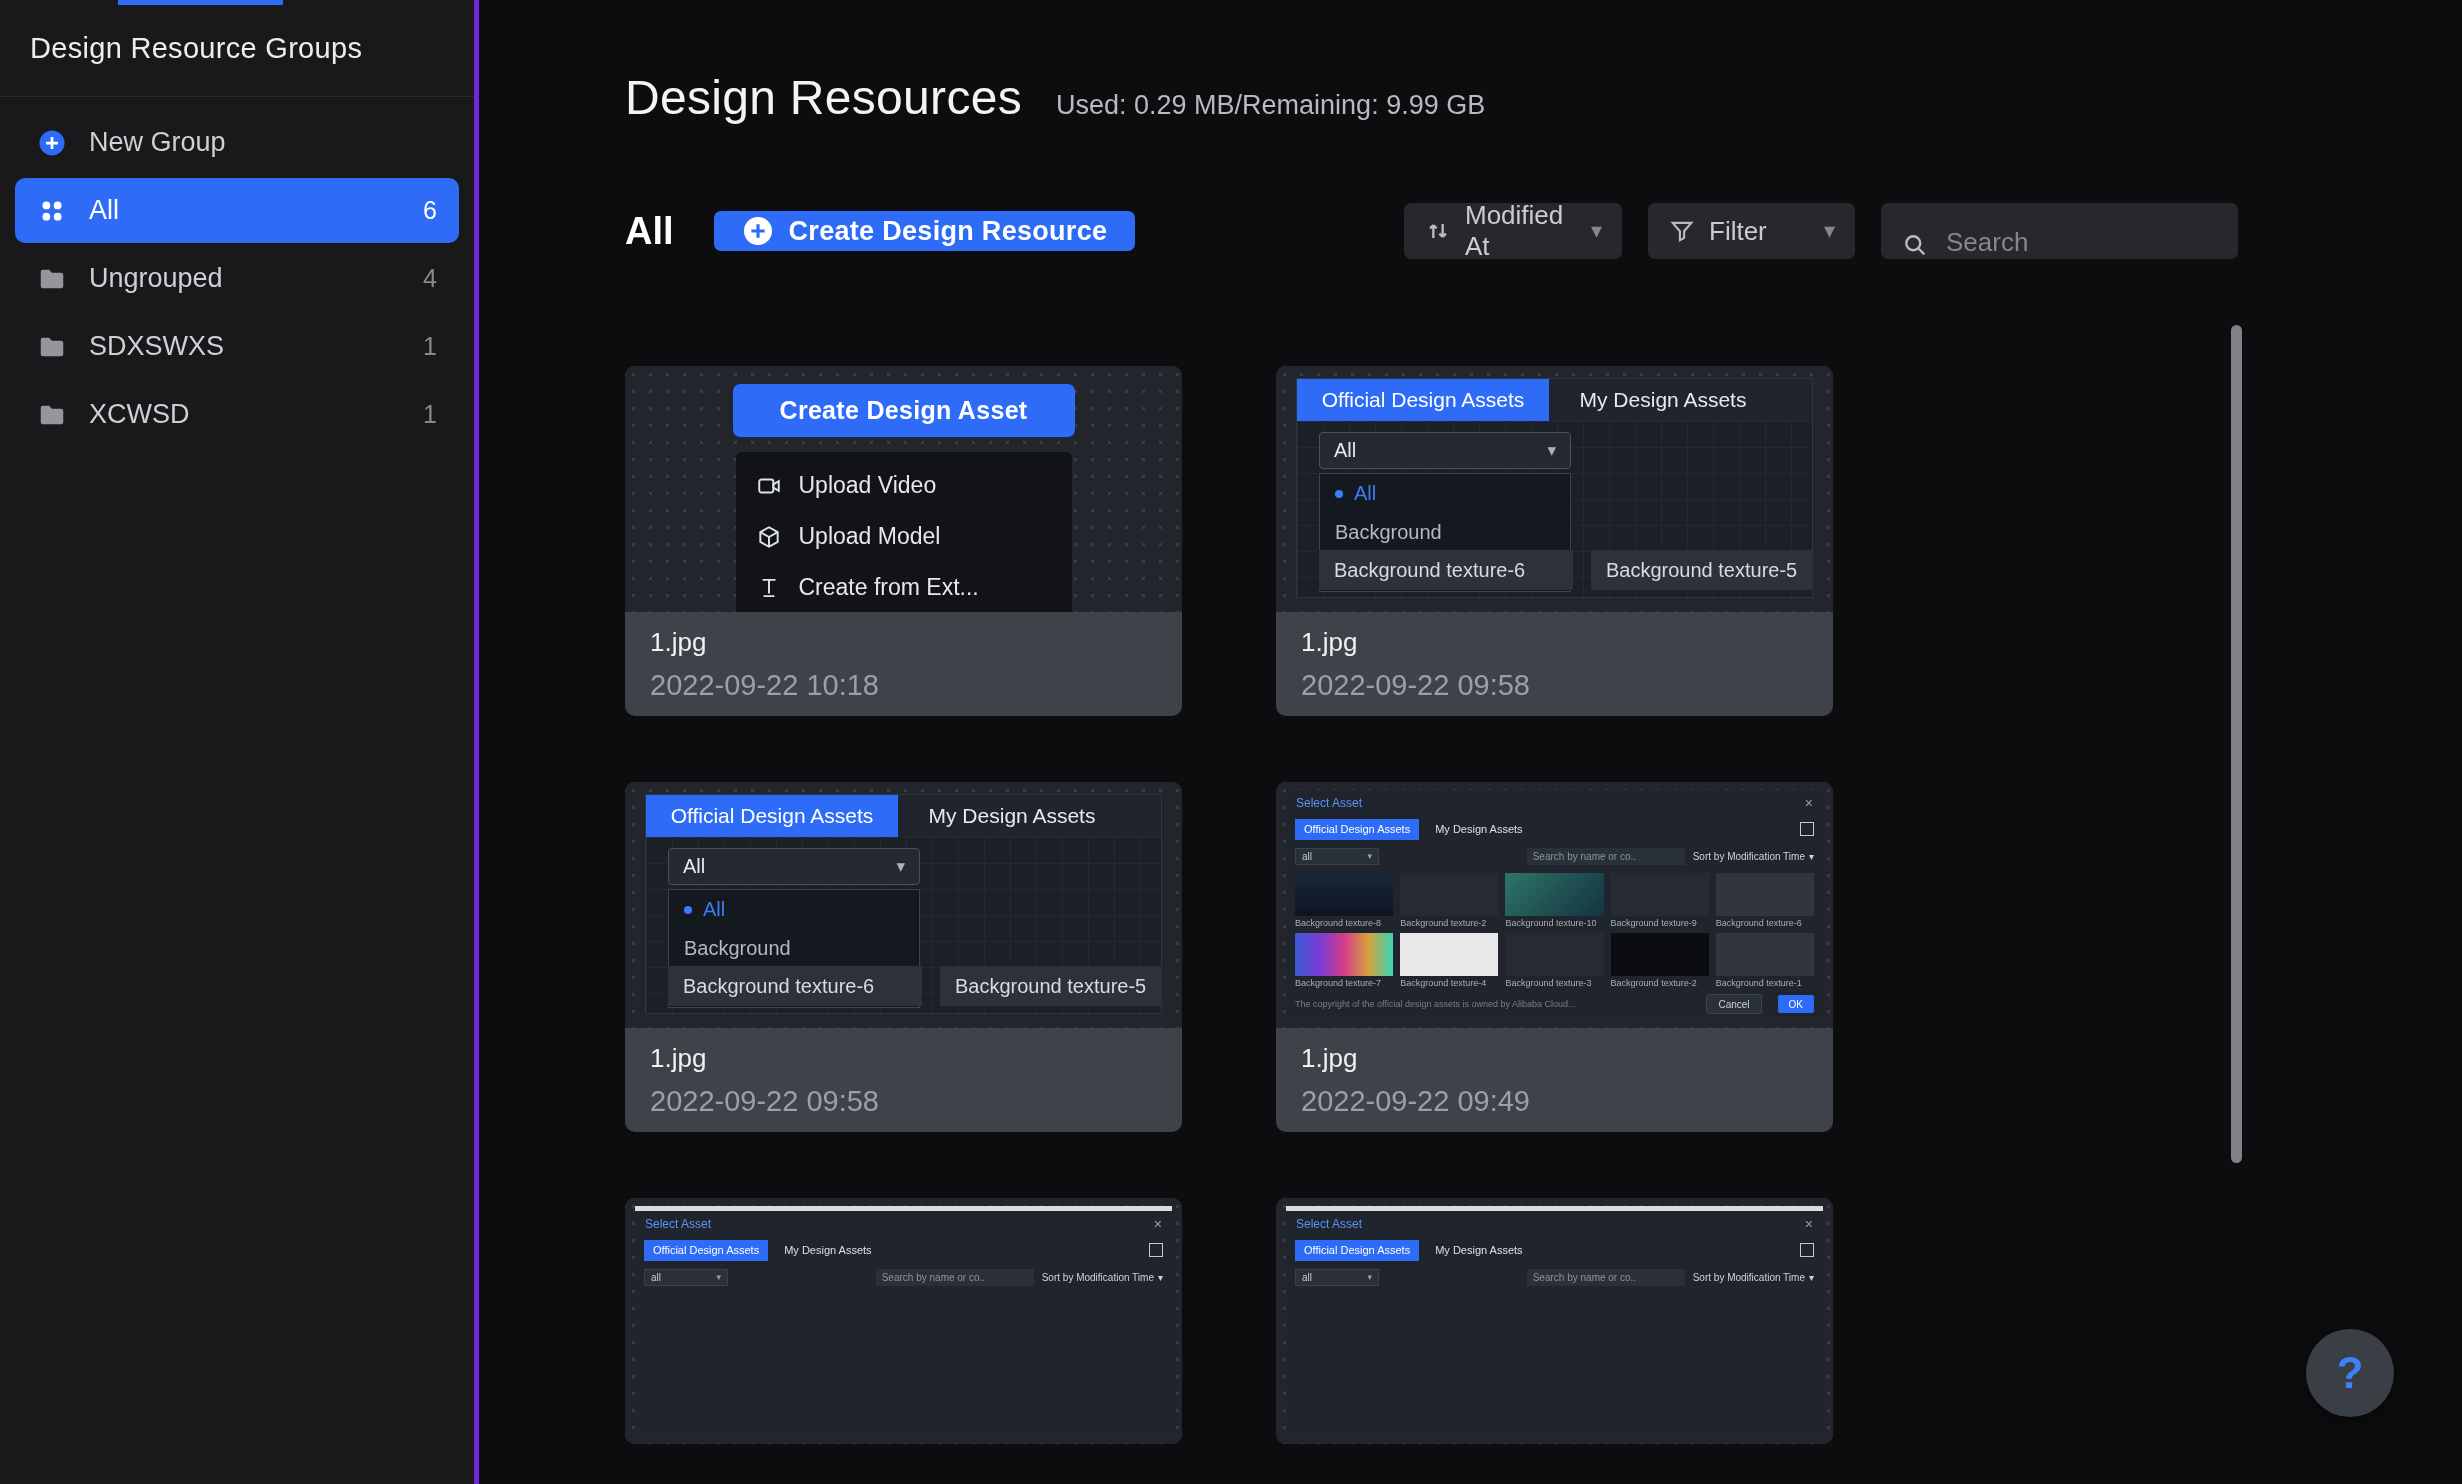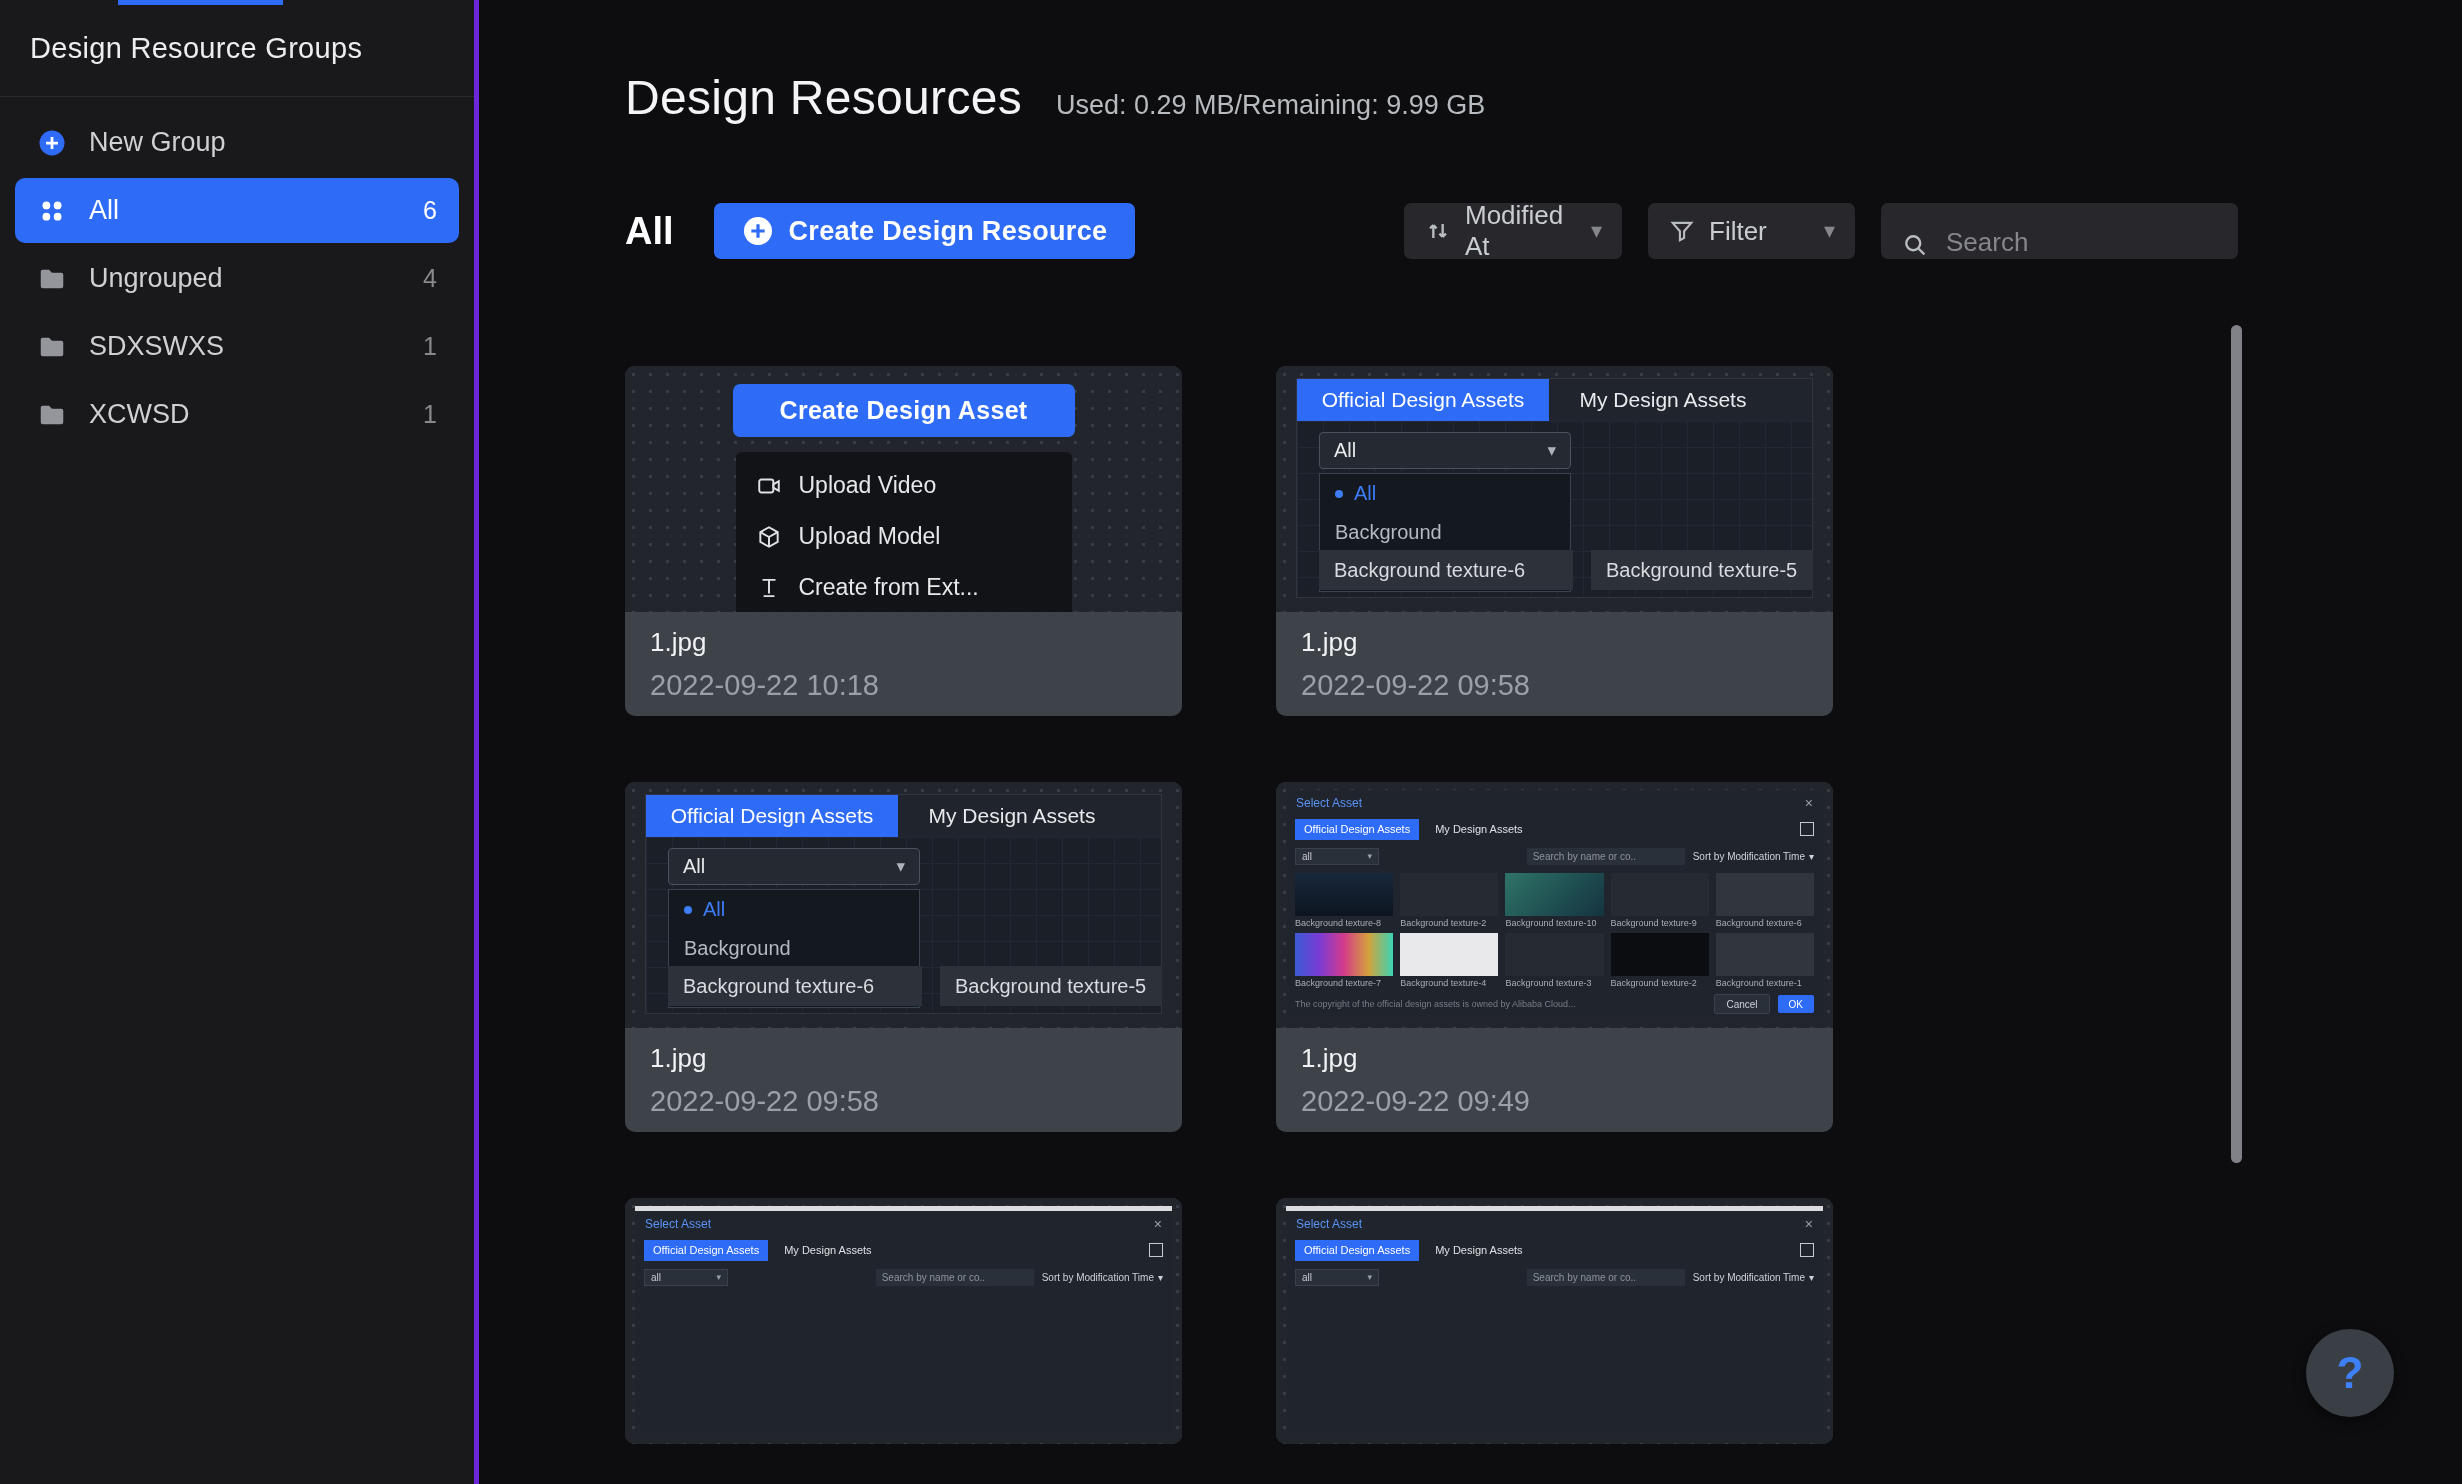--- a/index.html
+++ b/index.html
@@ -20,21 +20,21 @@
   .sb-icon{width:30px;height:30px;display:flex;align-items:center;justify-content:center;flex:0 0 30px;}
   .sb-icon svg{width:30px;height:30px;}
   .dim{color:#95969b;}
   
   .main-header{position:absolute;left:625px;top:70px;display:flex;align-items:baseline;}
   .h-title{font-size:48px;font-weight:500;color:#f4f4f6;letter-spacing:.3px;}
   .h-usage{font-size:27px;color:#b7babe;margin-left:34px;}
   
   .toolbar{position:absolute;left:625px;top:203px;width:1613px;display:flex;align-items:center;}
   .t-all{font-size:38px;font-weight:700;color:#ffffff;}
-  .btn-create{margin-left:40px;height:56px;padding:0 28px;background:#2e6bf6;border-radius:7px;display:flex;align-items:center;gap:15px;color:#fff;font-size:27px;font-weight:700;cursor:pointer;letter-spacing:.3px;}
+  .btn-create{margin-left:40px;height:40px;padding:0 28px;background:#2e6bf6;border-radius:7px;display:flex;align-items:center;gap:15px;color:#fff;font-size:27px;font-weight:700;cursor:pointer;letter-spacing:.3px;}
   .badge-plus{width:32px;height:32px;display:flex;}
   .spacer{flex:1;}
   .drop{height:56px;background:#28282c;border-radius:7px;display:flex;align-items:center;padding:0 20px;gap:13px;color:#c9ccd0;font-size:26px;box-sizing:border-box;cursor:pointer;}
   .drop.sort{width:218px;}
   .drop.filter{width:207px;margin-left:26px;}
   .dd-icon{width:28px;height:28px;display:flex;color:#b9bcc1;}
   .dd-icon svg{width:28px;height:28px;}
   .chev{color:#85878c;font-size:22px;margin-left:auto;}
   .searchbox{margin-left:26px;width:357px;height:56px;background:#28282c;border-radius:7px;display:flex;align-items:flex-end;padding:0 20px;gap:15px;box-sizing:border-box;}
   .searchbox input{background:transparent;border:0;outline:0;color:#cfd2d6;font-size:26px;width:100%;font-family:"Liberation Sans",sans-serif;}
@@ -86,21 +86,21 @@
   .gc-thumbx{flex:1;background:#262b33;min-height:34px;}
   .v-sky{background:linear-gradient(180deg,#18283c,#0d1420);}
   .v-teal{background:linear-gradient(135deg,#2e7468,#143340);}
   .v-gray{background:#31363e;}
   .v-rain{background:linear-gradient(90deg,#3b5bd4,#7a3bd4,#d43b8a,#d4a23b,#3bd4b4);}
   .v-light{background:#e9e9eb;}
   .v-black{background:#0c0d10;}
   .gc-label{font-size:9px;color:#a9aeb6;margin-top:2px;white-space:nowrap;overflow:hidden;text-overflow:ellipsis;}
   .gc-foot{height:28px;display:flex;align-items:center;padding:0 9px;gap:8px;flex:0 0 28px;}
   .gc-note{font-size:9px;color:#787d86;flex:1;white-space:nowrap;overflow:hidden;}
-  .gc-btn{height:18px;padding:0 11px;font-size:10px;display:flex;align-items:center;border-radius:2px;}
+  .gc-btn{height:18px;padding:0 11px;font-size:10px;display:flex;align-items:center;border-radius:2px;margin-left:8px;}
   .gc-cancel{background:#2a303a;color:#ced2d7;border:1px solid #3a414d;}
   .gc-ok{background:#2e6bf6;color:#fff;}
   
   .scroll-thumb{position:absolute;left:2231px;top:325px;width:11px;height:838px;background:#818287;border-radius:6px;}
   .help-fab{position:absolute;left:2306px;top:1329px;width:88px;height:88px;border-radius:50%;background:#3a3f46;display:flex;align-items:center;justify-content:center;color:#3e80f8;font-size:44px;font-weight:700;cursor:pointer;box-shadow:0 4px 14px rgba(0,0,0,.45);}
 </style>
 </head>
 <body>
 
 <div class="sidebar">

